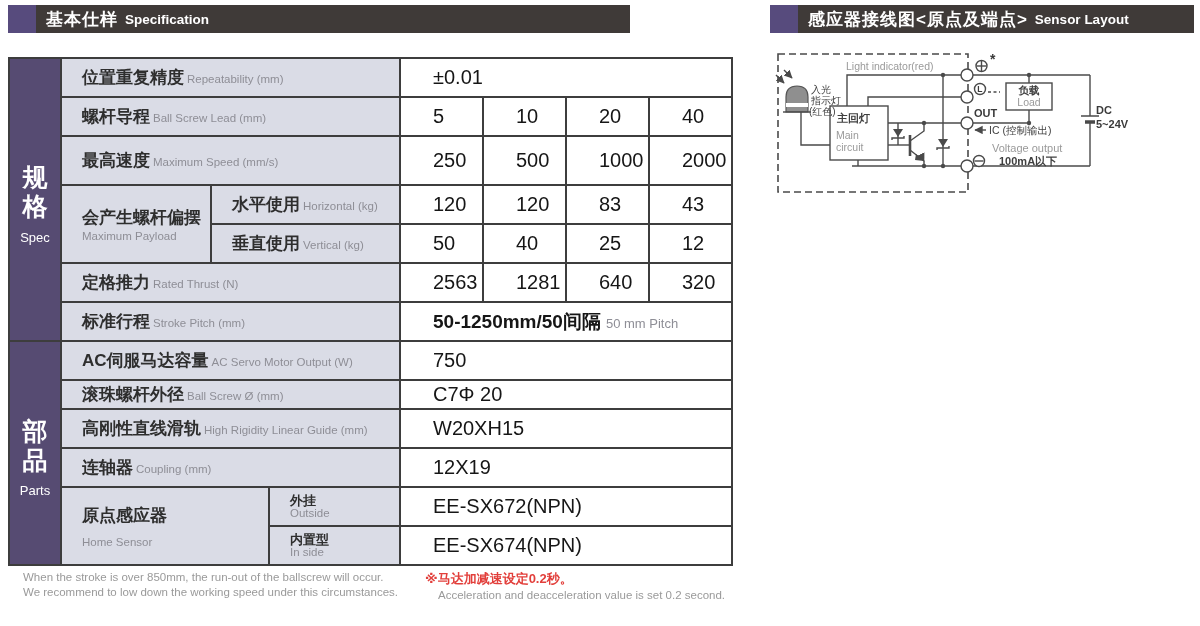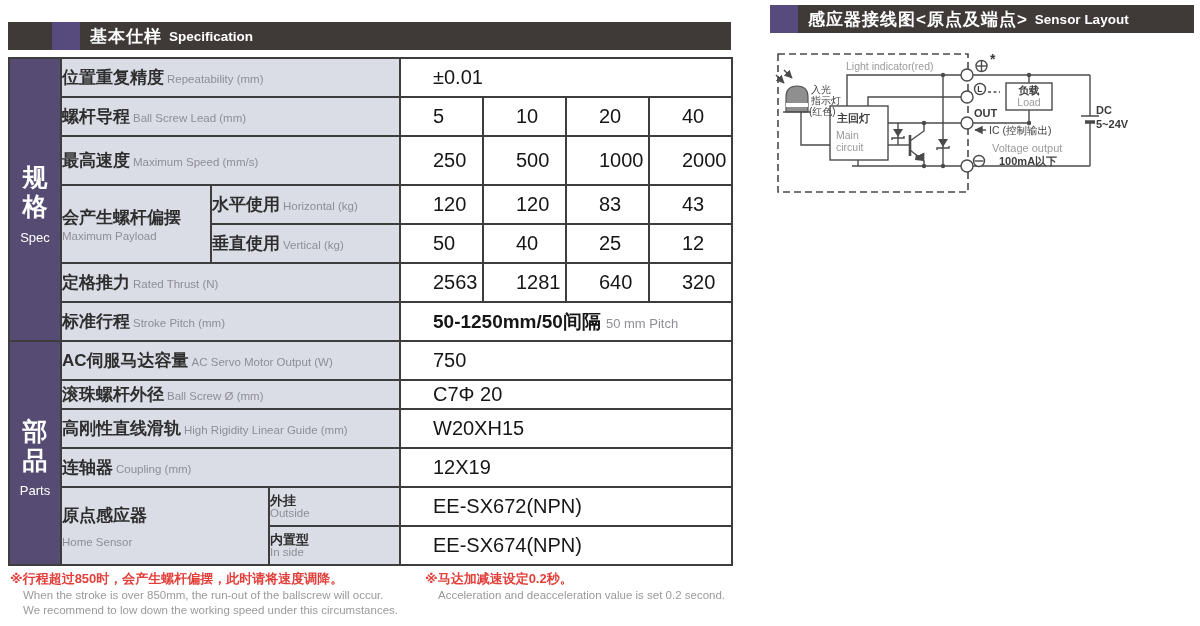--- a/index.html
+++ b/index.html
@@ -1,30 +1,30 @@
 <!DOCTYPE html>
 <html><head>
 <meta charset="utf-8">
 <style>
   * { margin:0; padding:0; box-sizing:border-box; }
   body { background:#fff; font-family:"Liberation Sans","DejaVu Sans",sans-serif; }
   .page { position:relative; width:1200px; height:626px; background:#fff; overflow:hidden; }
 
   
   .hbar { position:absolute; height:28px; background:#3f3a38; display:flex; align-items:center; }
-  .hbar-left  { left:8px;  top:22px; width:723px;padding-left:44px; }
+  .hbar-left  { left:8px;  top:5px; width:622px; }
   .hbar-right { left:770px; top:5px; width:424px; }
   .hsq { width:28px; height:28px; background:#574b7d; flex:none; }
   .hzh { color:#fff; font-size:17px; font-weight:bold; margin-left:10px; letter-spacing:1px; white-space:nowrap; }
   .hen { color:#fff; font-size:13.5px; font-weight:bold; margin-left:7px; white-space:nowrap; }
 
   
   table.spec { position:absolute; left:8px; top:57px; border-collapse:collapse; table-layout:fixed; }
   table.spec td { border:2px solid #3d3d3d; overflow:hidden; }
-  td.lbl { background:#dadce6; padding:2px 6px 2px 0; vertical-align:middle; }
+  td.lbl { background:#dadce6; padding:2px 6px 2px 20px; vertical-align:middle; }
   .zh  { font-size:17px; font-weight:bold; color:#2e2e2e; white-space:nowrap; }
   .en  { font-size:11.5px; color:#8e8e96; margin-left:3px; white-space:nowrap; }
   .en-block { font-size:11.5px; color:#8e8e96; white-space:nowrap; margin-top:1px; }
   .zh-sm { font-size:13px; font-weight:bold; color:#2e2e2e; line-height:1.05; white-space:nowrap; }
   td.val { background:#fff; text-align:left; vertical-align:middle; font-size:20px; color:#161616;padding-left:32px; }
   td.side { background:#564b72; text-align:center; vertical-align:middle; }
   .side-zh { color:#fff; font-size:25px; font-weight:bold; line-height:1.15; width:27px; margin:9px auto; word-break:break-all; }
   .side-en { color:#fff; font-size:13px; margin-top:2px; }
   .stroke-zh { font-size:19px; color:#161616; font-weight:bold; }
   .stroke-en { font-size:13px; color:#8e8e96; margin-left:5px; }
@@ -186,21 +186,20 @@
       <td class="lbl">
         <div class="zh-sm">内置型</div>
         <div class="en-block" style="margin-top:0">In side</div>
       </td>
       <td class="val" colspan="4">EE-SX674(NPN)</td>
     </tr>
   </tbody>
     </table>
 
   <div class="fnote fnote-1">
-    <div class="fn-red">※行程超过850时，会产生螺杆偏摆，此时请将速度调降。</div>
     <div class="fn-gray">When the stroke is over 850mm, the run-out of the ballscrew will occur.</div>
     <div class="fn-gray">We recommend to low down the working speed under this circumstances.</div>
   </div>
   <div class="fnote fnote-2">
     <div class="fn-red">※马达加减速设定0.2秒。</div>
     <div class="fn-gray">Acceleration and deacceleration value is set 0.2 second.</div>
   </div>
 
   <svg class="diagram" width="430" height="180" viewBox="770 45 430 180">
     <defs>

